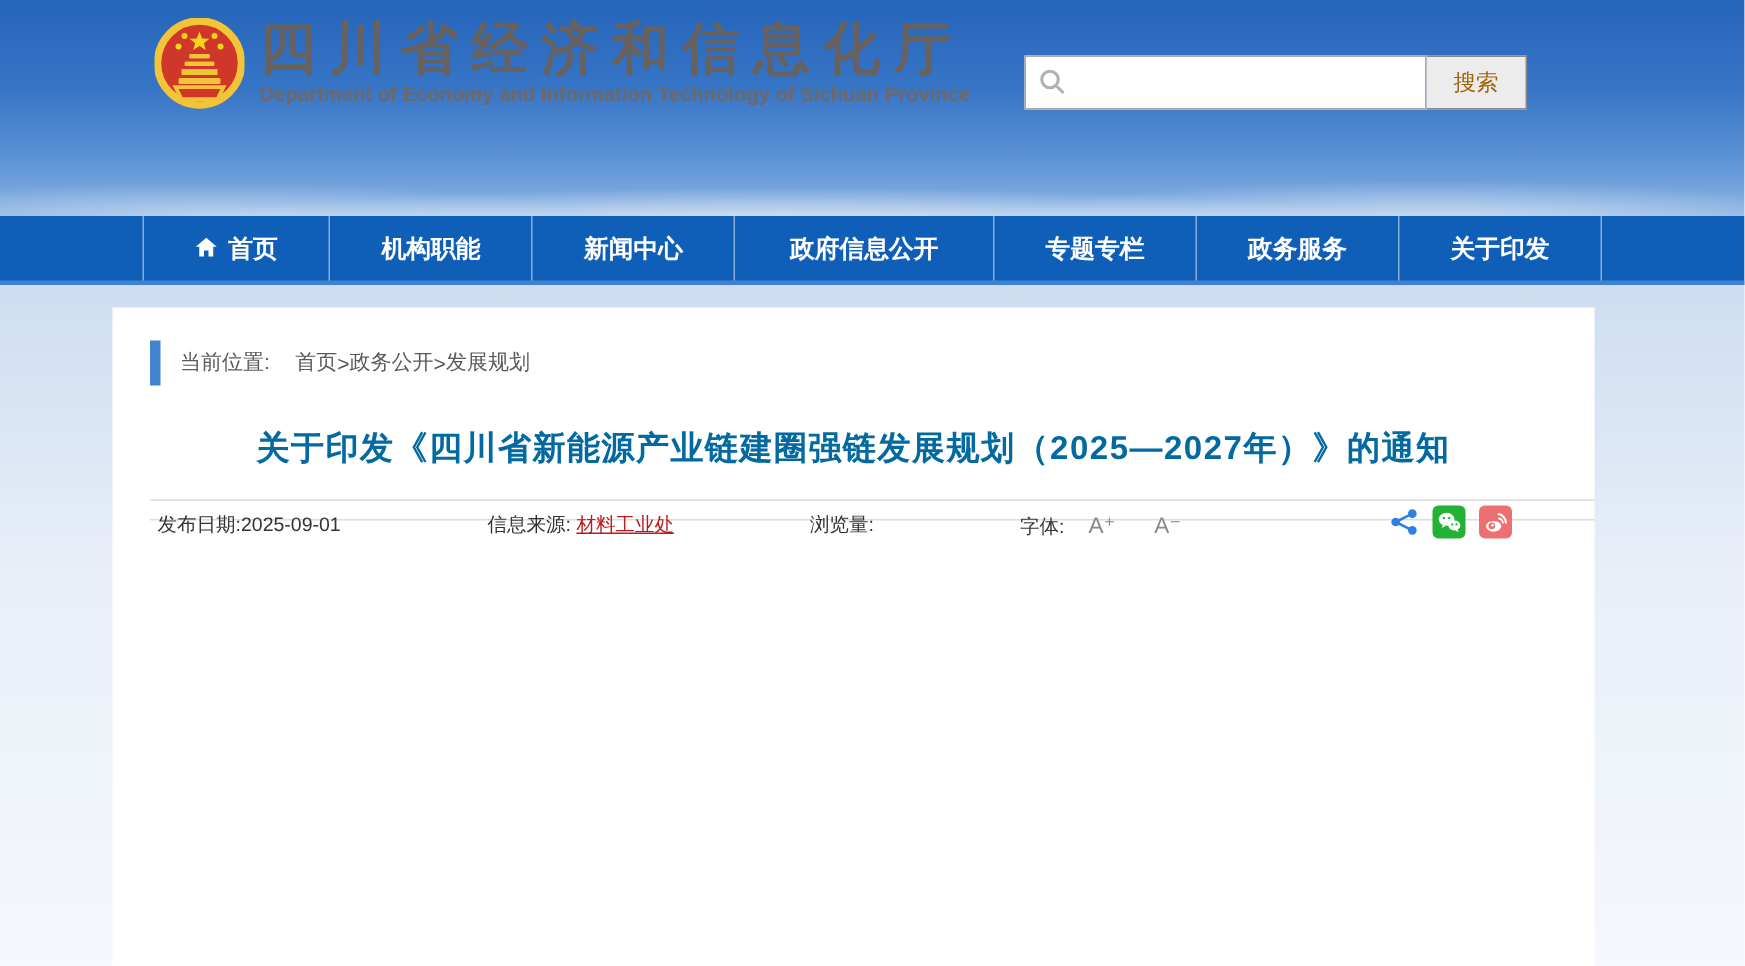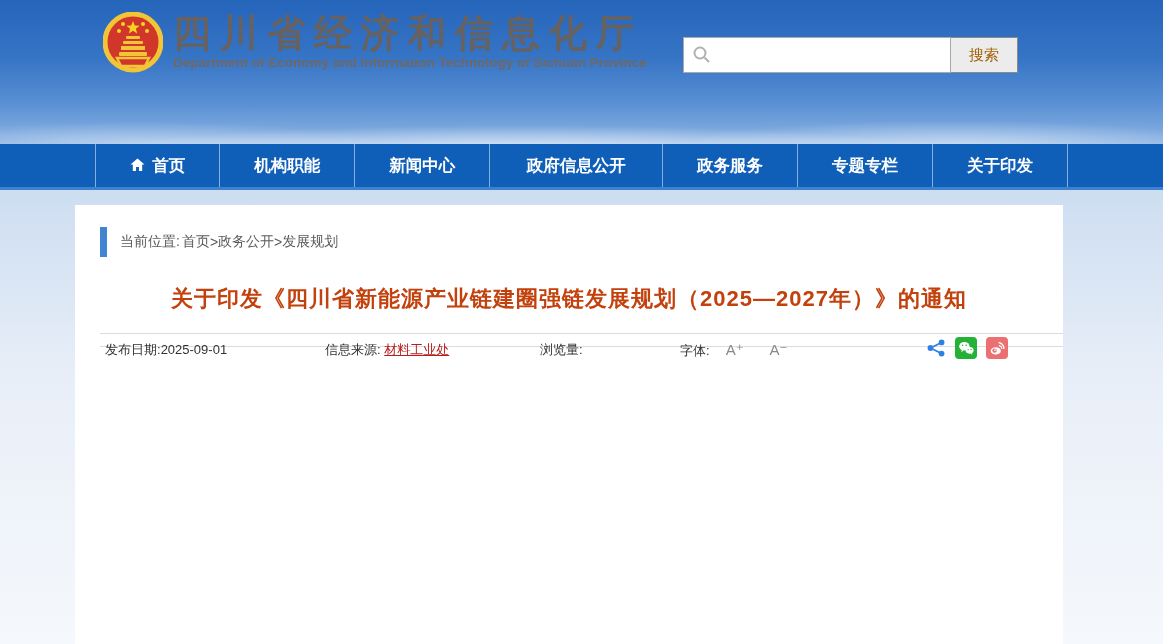--- a/index.html
+++ b/index.html
@@ -42,24 +42,24 @@
   .nav-item:last-child { border-right:1px solid rgba(255,255,255,.5); }
   .home-ico { margin-right:7px; margin-top:-1px; }
 
   
   .panel { margin:15px 0 0 75px; width:988px; height:468px; background:#fff; }
 
   .crumb-row { display:flex; align-items:center; padding:22px 0 0 25px; }
   .crumb-bar { width:7px; height:30px; background:#4184cf; }
   .crumb-text { margin-left:13px; font-size:14px; color:#5a5a5a; display:flex; align-items:center; }
   .crumb-text a { color:#5a5a5a; text-decoration:none; cursor:pointer; }
-  .crumb-label { margin-right:2px; }
+  .crumb-label { margin-right:17px; }
 
   .art-title { margin-top:27px; text-align:center; font-size:22px; font-weight:bold;
-    color:#c2410c; letter-spacing:1px; }
+    color:#0369a1; letter-spacing:1px; }
 
   .meta { position:relative; margin:19px 0 0 25px; width:963px; height:14px;
     border-top:1px solid #dcdcdc; border-bottom:1px solid #dcdcdc;
     font-size:13px; color:#333; }
   .meta span.abs { position:absolute; top:7px; white-space:nowrap; }
   .m-date   { left:5px; }
   .m-source { left:225px; }
   .m-views  { left:440px; }
   .m-font   { left:580px; color:#333; }
   .src-link { text-decoration:underline; cursor:pointer; color:#b91c1c; }
@@ -124,24 +124,24 @@
     <div class="nav-item">
       <span>机构职能</span>
     </div>
     <div class="nav-item">
       <span>新闻中心</span>
     </div>
     <div class="nav-item wide">
       <span>政府信息公开</span>
     </div>
     <div class="nav-item">
+      <span>专题专栏</span>
+    </div>
+    <div class="nav-item">
       <span>政务服务</span>
-    </div>
-    <div class="nav-item">
-      <span>专题专栏</span>
     </div>
     <div class="nav-item">
       <span>关于印发</span>
     </div>
   </div>
 </nav>
 
 <main class="panel">
 
   <div class="crumb-row">

